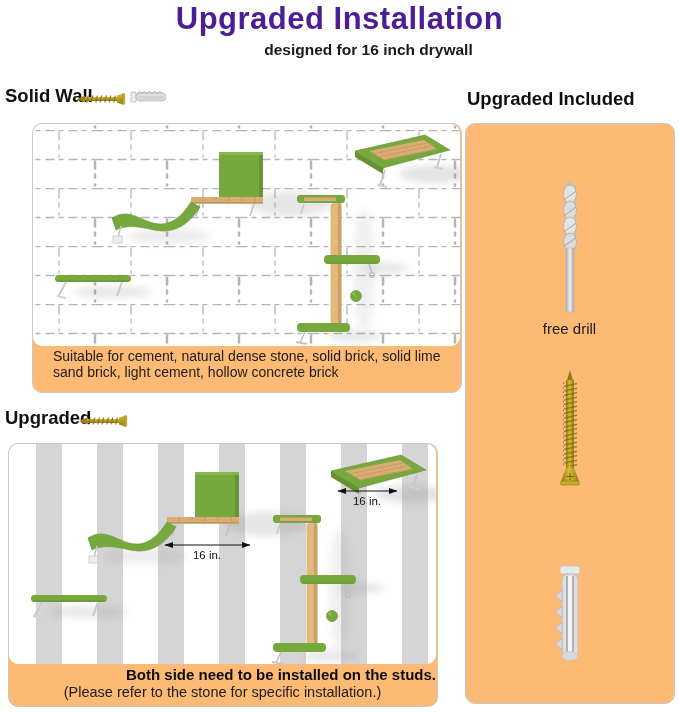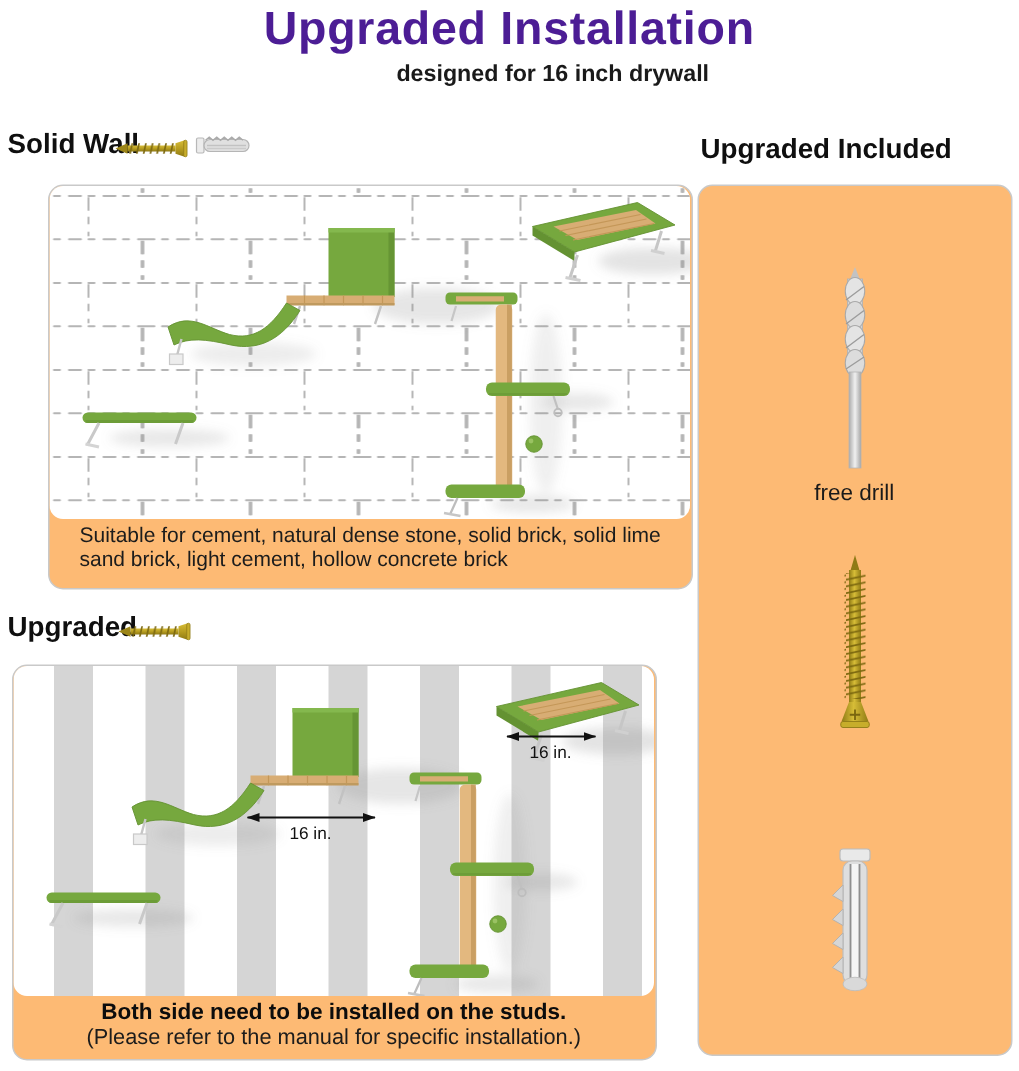--- a/index.html
+++ b/index.html
@@ -22,21 +22,21 @@
   }
   #solid-panel{left:8px;top:123px;width:430px;height:270px;margin-left:24px;}
   #drywall-panel{left:8px;top:443px;width:430px;height:264px;padding-left:28px;}
   #hardware-panel{left:465px;top:123px;width:210px;height:581px;}
   .scene{position:absolute;left:0;top:0;border-radius:9px;overflow:hidden;}
   .panel-desc{
     position:absolute;left:20px;top:224px;width:400px;
     font-size:14px;line-height:1.15;color:#1c1c1c;
   }
   .note-bold{
-    position:absolute;left:0;top:222px;width:427px;text-align:center;
+    position:absolute;left:0;top:222px;width:427px;text-align:right;
     font-size:15px;font-weight:bold;color:#0c0c0c;
   }
   .note-paren{
     position:absolute;left:0;top:240px;width:427px;text-align:center;
     font-size:14.5px;color:#1c1c1c;
   }
   .hw-item{position:absolute;left:0;width:207px;text-align:center;}
   .drill-caption{
     position:absolute;left:0;top:196px;width:207px;text-align:center;
     font-size:15px;color:#1a1a1a;
@@ -206,21 +206,21 @@
     <g>
       <line x1="329" y1="47" x2="388" y2="47" stroke="#111" stroke-width="1.2" marker-start="url(#dimArrow)" marker-end="url(#dimArrow)"></line>
       <text class="dim-text" x="358" y="61" text-anchor="middle">16 in.</text>
     </g>
     <g>
       <line x1="156" y1="101" x2="241" y2="101" stroke="#111" stroke-width="1.2" marker-start="url(#dimArrow)" marker-end="url(#dimArrow)"></line>
       <text class="dim-text" x="198" y="115" text-anchor="middle">16 in.</text>
     </g>
   </svg>
   <div class="note-bold">Both side need to be installed on the studs.</div>
-  <div class="note-paren">(Please refer to the manual for specific installation.)</div>
+  <div class="note-paren">(Please refer to the stone for specific installation.)</div>
 </div>
 
 <div class="abs panel" id="hardware-panel">
   <div class="hw-item" style="top:52px;">
     <svg width="44" height="140" viewBox="0 0 44 140" style="margin:0 auto;">
       <polygon points="22,2 18,12 26,12" fill="#c2c2c2"></polygon>
       <rect x="17" y="10" width="10" height="62" fill="#d3d3d3" stroke="#b3b3b3" stroke-width=".6"></rect>
       <ellipse cx="22" cy="18" rx="6.5" ry="9" fill="#e4e4e4" stroke="#a9a9a9" stroke-width=".7"></ellipse>
       <ellipse cx="22" cy="34" rx="6.5" ry="9" fill="#dcdcdc" stroke="#a9a9a9" stroke-width=".7"></ellipse>
       <ellipse cx="22" cy="50" rx="6.5" ry="9" fill="#e4e4e4" stroke="#a9a9a9" stroke-width=".7"></ellipse>

